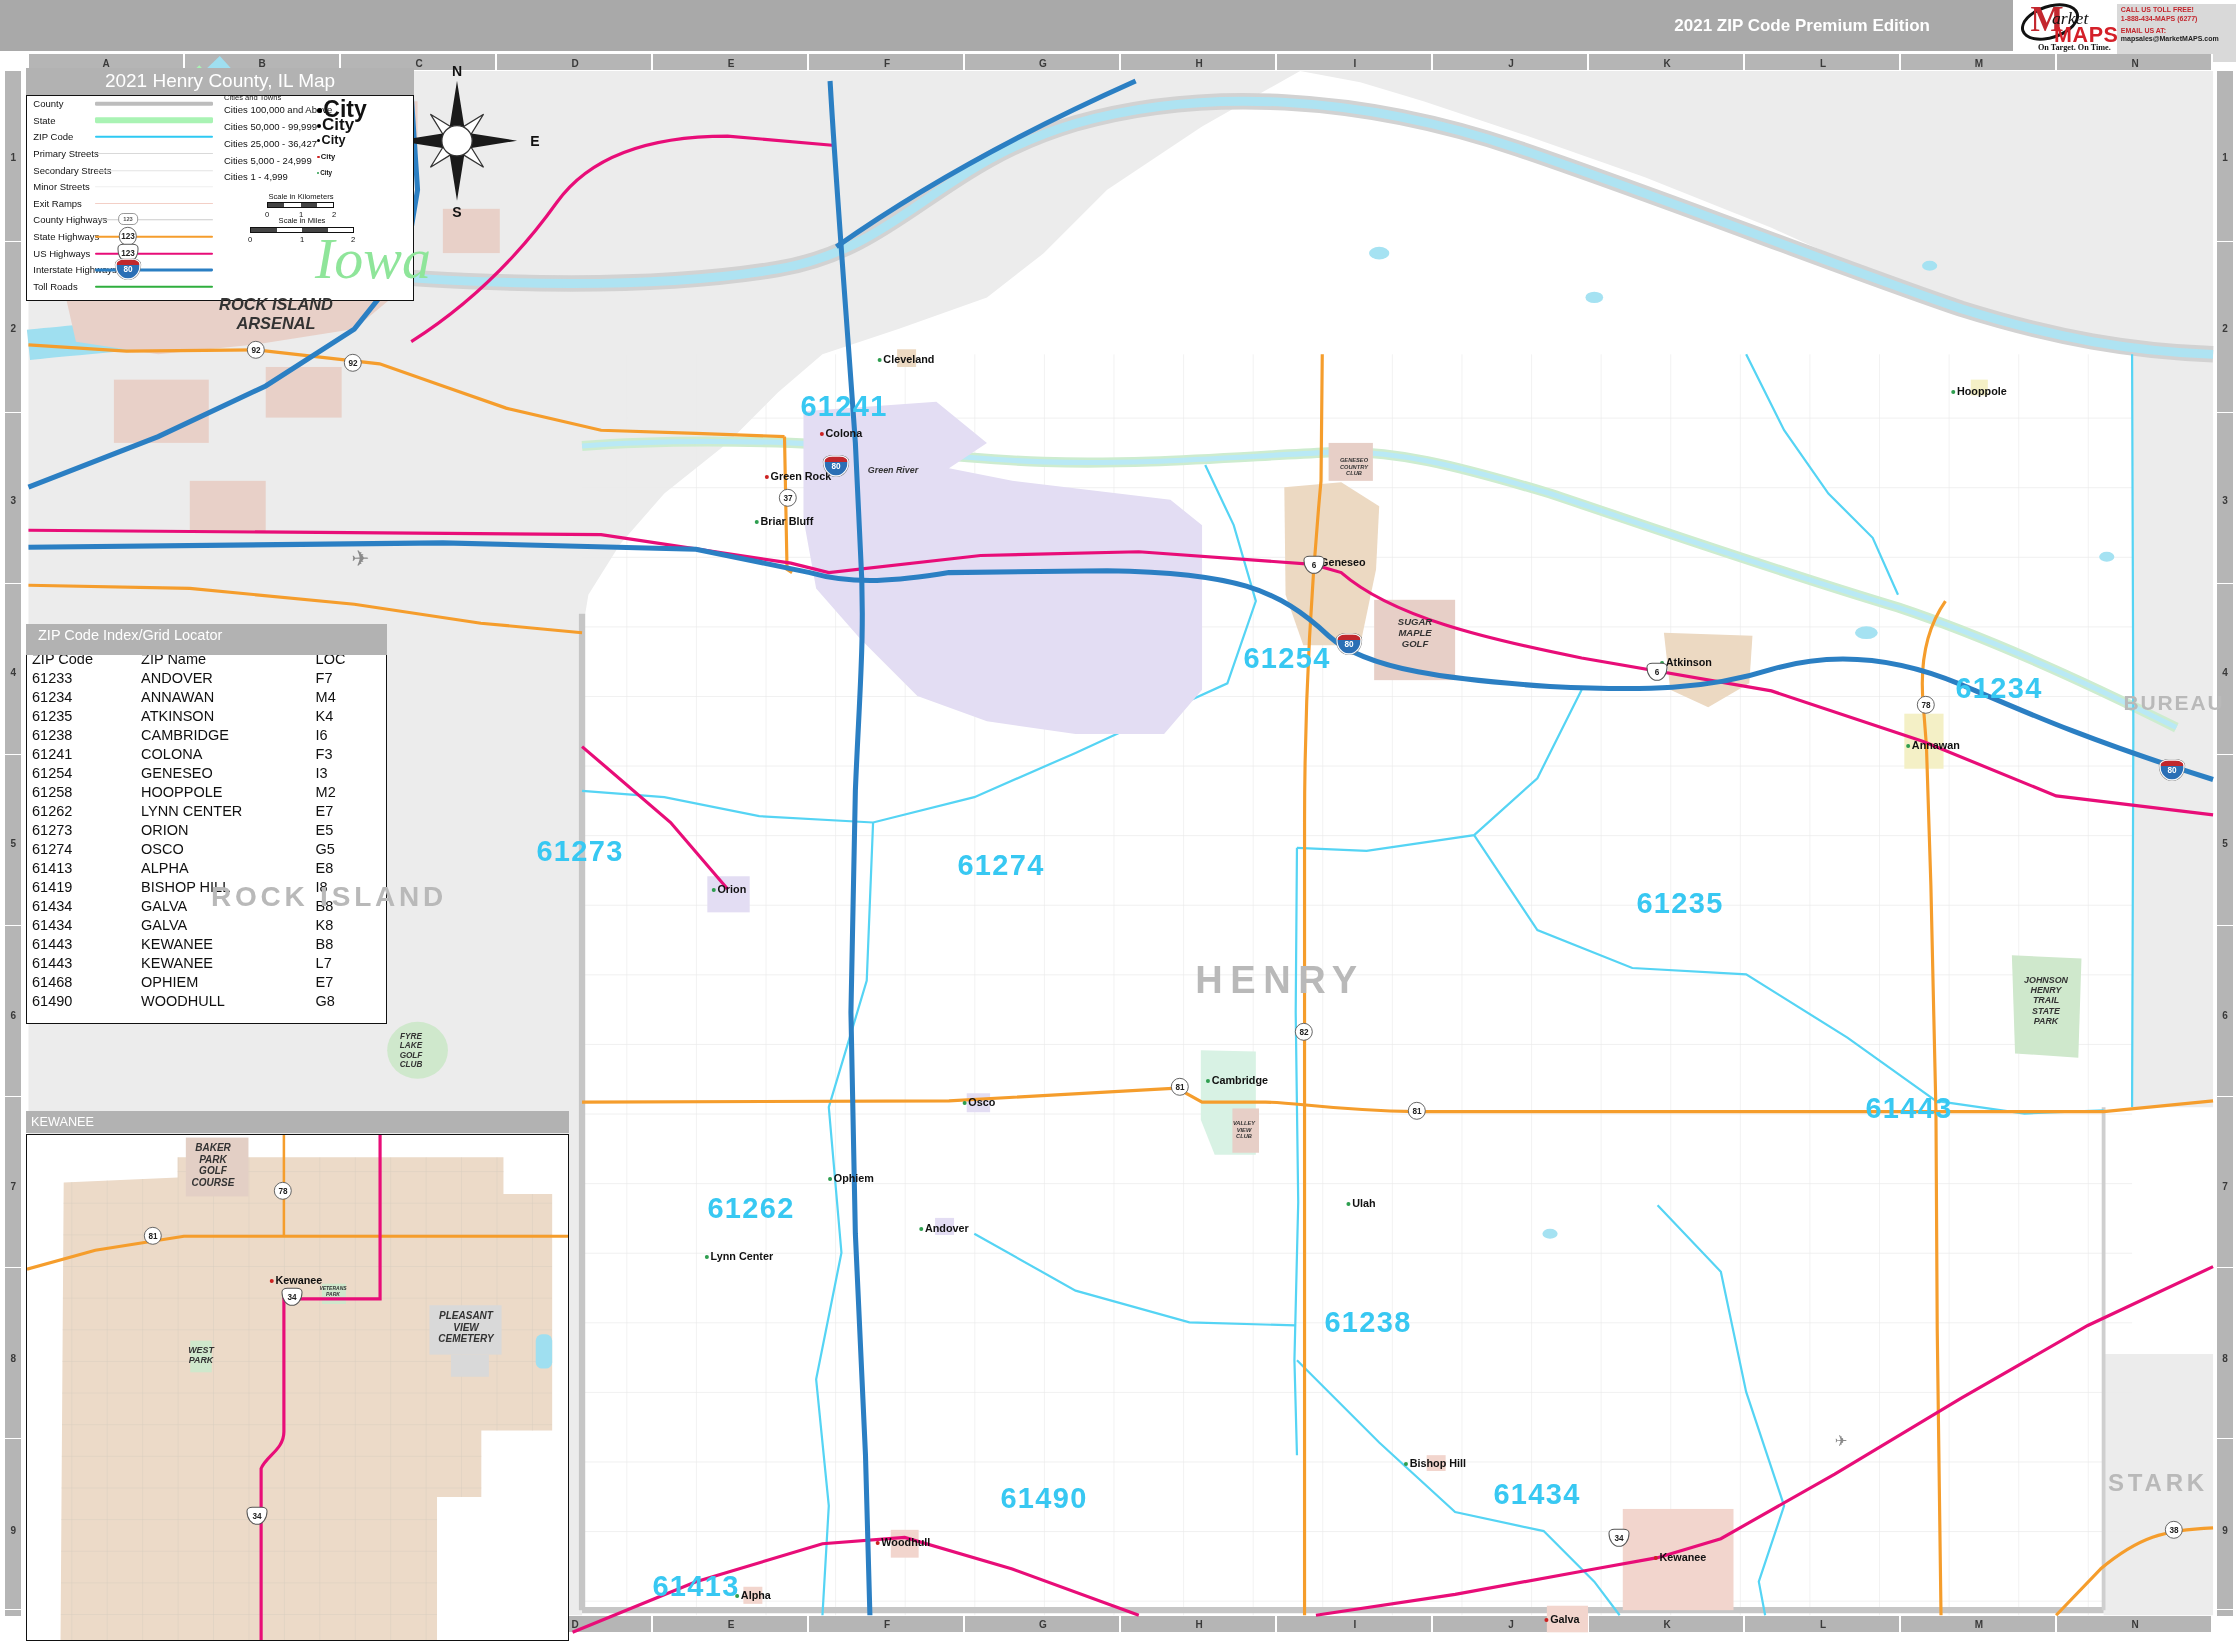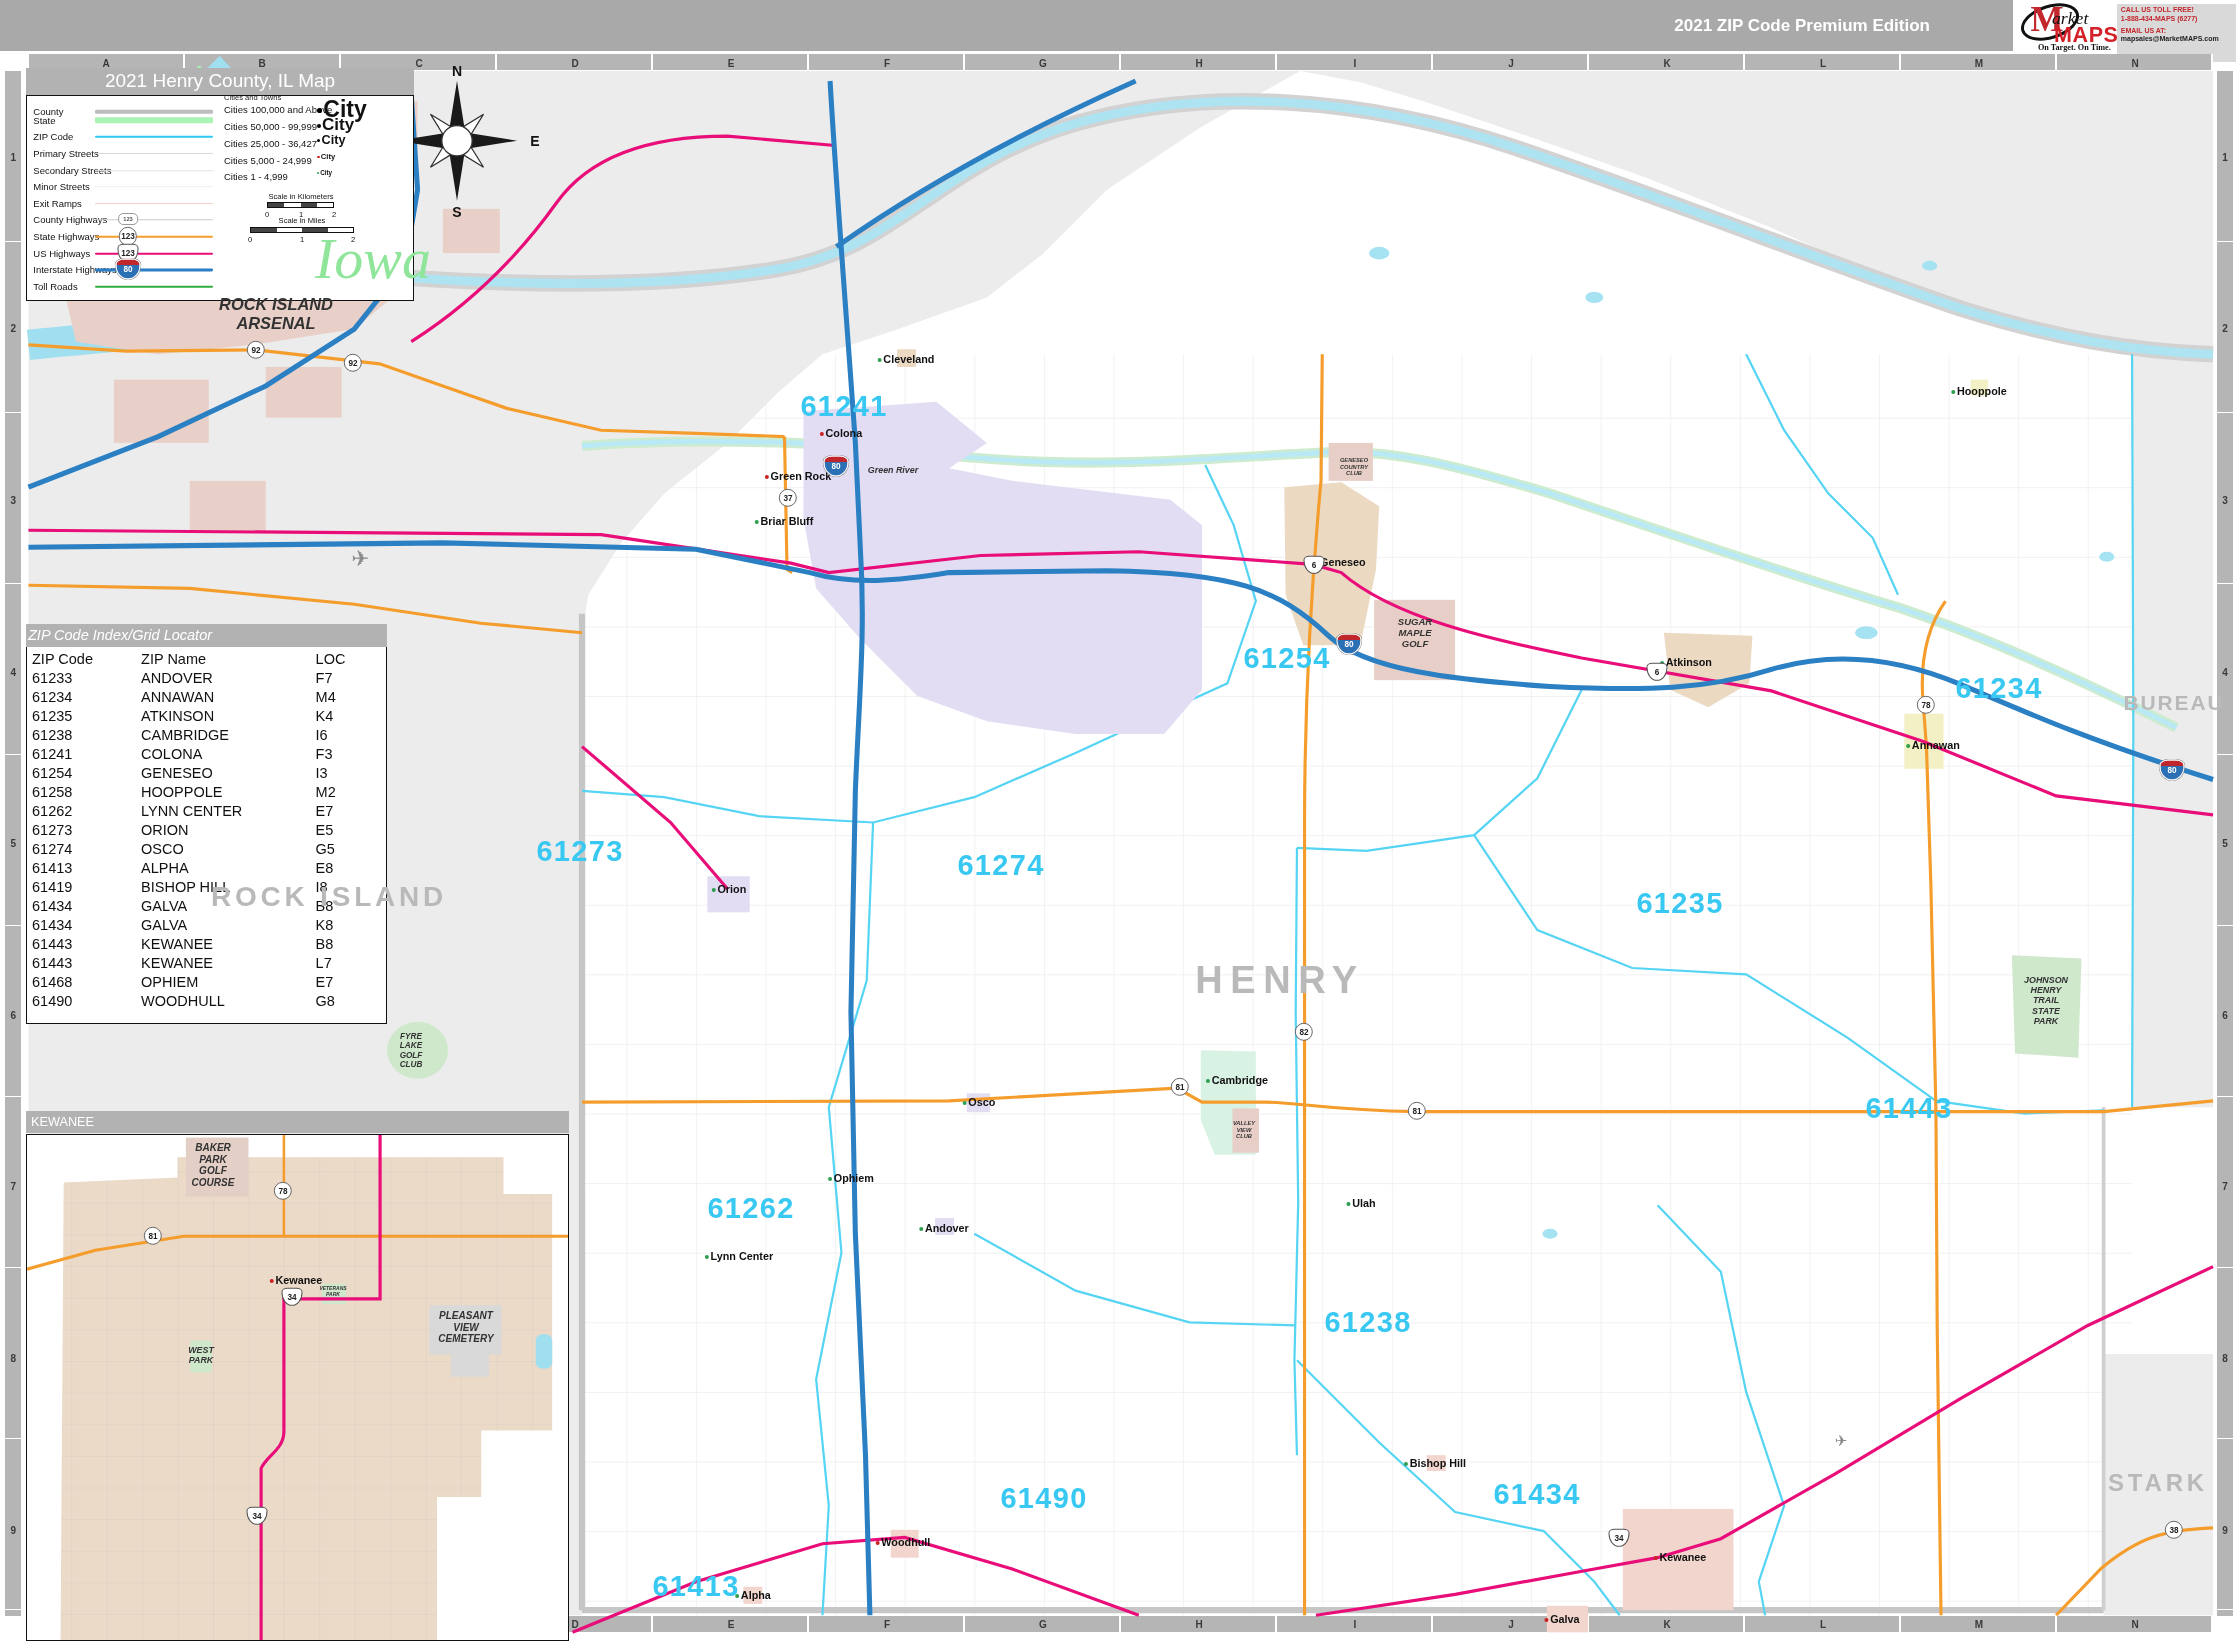--- a/index.html
+++ b/index.html
@@ -56,21 +56,21 @@
   .cthead{position:absolute;left:197px;font-size:7.6px;color:#222;}
   .ctrow{position:absolute;}
   .ctlabel{position:absolute;left:197px;font-size:9.5px;color:#111;white-space:nowrap;}
   .ctsample{position:absolute;left:290px;white-space:nowrap;color:#111;font-weight:bold;}
   .ctsample .cdot{display:inline-block;border-radius:50%;vertical-align:middle;margin-right:1.3px;}
   .scaletitle{position:absolute;transform:translateX(-50%);font-size:7.6px;color:#111;}
   .scalebar{position:absolute;height:6.3px;border:1.3px solid #111;box-sizing:border-box;display:flex;}
   .scalebar .seg{flex:1;} .scalebar .seg.f{background:#444;} .scalebar .seg.e{background:#fff;}
   .scaletick{position:absolute;transform:translateX(-50%);font-size:7.6px;color:#111;}
   
-  #zipindexhead{left:26px;top:624px;width:361px;height:23px;font-size:14.5px;line-height:23px;padding-left:2px;font-style:italic;}
+  #zipindexhead{left:26px;top:624px;width:361px;height:31px;font-size:14.5px;line-height:23px;padding-left:12px;}
   #zipindexpanel{left:26px;top:646px;width:361px;height:378px;}
   #ziptable{position:absolute;left:5px;top:2.5px;width:349px;border-collapse:collapse;}
   #ziptable td,#ziptable th{font-size:14.5px;color:#111;text-align:left;font-weight:normal;padding:0;height:19px;line-height:19px;white-space:nowrap;}
   #ziptable .c0{width:85px;} #ziptable .c1{width:136px;} #ziptable .c2{width:51px;}
   
   #insethead{left:26px;top:1111px;width:543px;height:22px;font-size:12.7px;line-height:22px;padding-left:5px;}
   #insetpanel{left:26px;top:1134px;width:543px;height:507px;border-width:1.3px;}
   #insetsvg{position:absolute;left:0;top:0;}
   
   #compass{position:absolute;left:378px;top:63px;z-index:6;}
@@ -226,21 +226,21 @@
     <circle cx="723" cy="223" r="24" fill="#ffffff" stroke="#333" stroke-width="2"></circle>
   </svg>
   <div class="cletter" style="left:457px;top:71px;">N</div>
   <div class="cletter" style="left:535px;top:141px;">E</div>
   <div class="cletter" style="left:457px;top:212px;">S</div>
   <div class="cletter" style="left:379px;top:141px;">W</div>
 
   <div id="legendhead" class="panelhead">2021 Henry County, IL Map</div>
   <div id="legendpanel" class="panel">
     <div id="legendlines">
-        <div class="legrow" style="top: 8px; left: 0px; width: 190px;">
+        <div class="legrow" style="top: 0px; left: 0px; width: 190px;">
           <span class="leglabel">County</span>
           <div class="legsample">
             <div class="legline" style="height: 4.4px; background: rgb(189, 189, 189);"></div>
           </div>
         </div>
         <div class="legrow" style="top: 16.6px; left: 0px; width: 190px;">
           <span class="leglabel">State</span>
           <div class="legsample">
             <div class="legline" style="height: 5.7px; background: rgb(169, 243, 180);"></div>
           </div>

